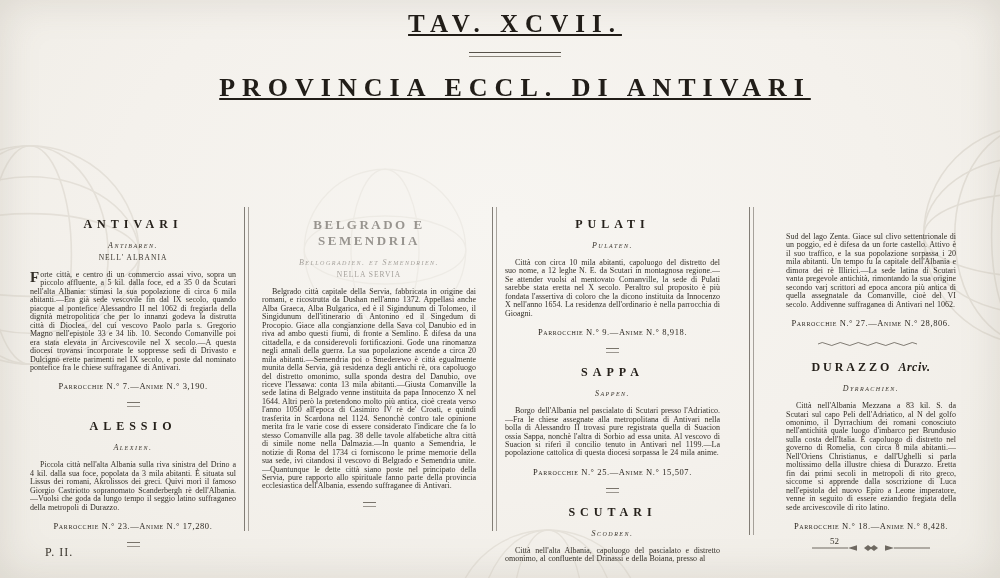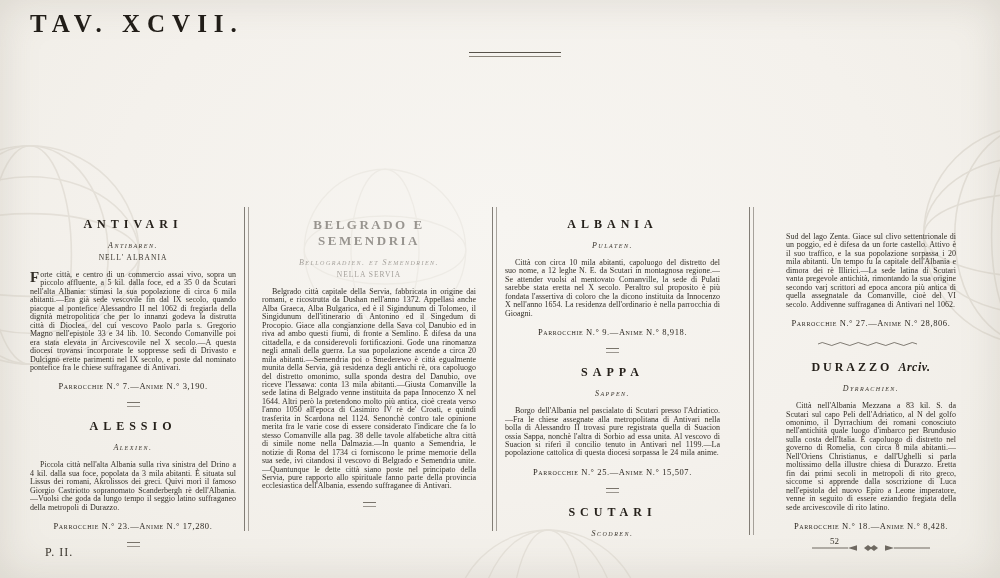--- a/index.html
+++ b/index.html
@@ -3,21 +3,21 @@
 <meta charset="utf-8">
 <style>
   html,body{margin:0;padding:0;}
   body{width:1000px;height:578px;overflow:hidden;
        font-family:"Liberation Serif","DejaVu Serif",serif;
        background:#e9e6e0;}
   #page{position:relative;width:1000px;height:578px;
         background:radial-gradient(ellipse at 50% 38%, #f7f5f1 0%, #f4f1ec 55%, #efece5 100%);
         color:#332e27;box-shadow:inset 0 0 40px rgba(120,110,95,.18);}
   
-  #header{position:absolute;left:30px;top:10px;width:970px;text-align:left;color:#211d18;}
+  #header{position:absolute;left:30px;top:10px;width:970px;text-align:center;color:#211d18;text-decoration:underline;}
   .plate{font-size:25px;font-weight:bold;letter-spacing:7px;}
   .bigtitle{font-size:37px;font-weight:bold;letter-spacing:9px;margin-top:6px;}
   .title-rule{width:92px;height:2.5px;margin:14px auto 0;
               border-top:1px solid #57524a;border-bottom:1px solid #8a847a;}
   .subtitle{font-size:26px;font-weight:bold;letter-spacing:7px;margin-top:16px;}
   
   .col{position:absolute;top:205px;}
   #col1{left:30px;width:206px;}
   #col2{left:262px;width:214px;}
   #col3{left:505px;width:215px;}
@@ -86,20 +86,21 @@
     <g stroke="#bdb6a8" fill="none" stroke-width="1.6">
       <circle cx="100" cy="100" r="95"></circle>
         <ellipse cx="100" cy="100" rx="40" ry="95"></ellipse>
       <ellipse cx="100" cy="100" rx="95" ry="40"></ellipse>
     </g>
   </svg>
 
   <div id="header">
     <div class="plate">TAV. XCVII.</div>
     <div class="title-rule"></div>
+    <div class="subtitle">PROVINCIA ECCL. DI ANTIVARI</div>
   </div>
 
   <div id="vrule1" class="vrule"></div>
   <div id="vrule2" class="vrule"></div>
   <div id="vrule3" class="vrule" style="height:328px"></div>
 
   <div id="col1" class="col">
     <div>
       <div class="sec-head">ANTIVARI</div>
       <div class="latin">Antibaren.</div>
@@ -124,36 +125,37 @@
         <div class="latin">Bellogradien. et Semendrien.</div>
         <div class="region">NELLA SERVIA</div>
       </div>
       <p class="bodytext">Belgrado città capitale della Servia, fabbricata in origine dai romani, e ricostrutta da Dushan nell'anno 1372. Appellasi anche Alba Graeca, Alba Bulgarica, ed è il Sigindunum di Tolomeo, il Singidunum dell'itinerario di Antonino ed il Singedum di Procopio. Giace alla congianzione della Sava col Danubio ed in riva ad ambo questi fiumi, di fronte a Semlino. È difesa da una cittadella, e da considerevoli fortificazioni. Gode una rinomanza negli annali della guerra. La sua popolazione ascende a circa 20 mila abitanti.—Semendria poi o Smederewo è città egualmente munita della Servia, già residenza degli antichi rè, ora capoluogo del distretto omonimo, sulla sponda destra del Danubio, ove riceve l'Iessawa: conta 13 mila abitanti.—Giusta Comanville la sede latina di Belgrado venne instituita da papa Innocenzo X nel 1644. Altri però la pretendono molto più antica, cioè creata verso l'anno 1050 all'epoca di Casimiro IV rè de' Croati, e quindi trasferita in Scardona nel 1124. Senonchè contro tale opinione merita fra le varie cose di essere considerato l'indicare che fa lo stesso Comanville alla pag. 38 delle tavole alfabetiche altra città di simile nome nella Dalmazia.—In quanto a Semendria, le notizie di Roma del 1734 ci forniscono le prime memorie della sua sede, ivi citandosi il vescovo di Belgrado e Semendria unite.—Quantunque le dette città siano poste nel principato della Servia, pure rapporto allo spirituale fanno parte della provincia ecclesiastica dell'Albania, essendo suffraganee di Antivari.</p>
     </div>
     <div class="sep"></div>
   </div>
 
   <div id="col3" class="col">
     <div>
-      <div class="sec-head">ALBANIA</div>
+      <div class="sec-head">PULATI</div>
       <div class="latin">Pulaten.</div>
       <p class="bodytext">Città con circa 10 mila abitanti, capoluogo del distretto del suo nome, a 12 leghe N. E. da Scutari in montagnosa regione.—Se attender vuolsi al mentovato Comanville, la sede di Pulati sarebbe stata eretta nel X secolo. Peraltro sul proposito è più fondata l'assertiva di coloro che la dicono instituita da Innocenzo X nell'anno 1654. La residenza dell'ordinario è nella parrocchia di Gioagni.</p>
       <div class="stats">Parrocchie N.° 9.—Anime N.° 8,918.</div>
     </div>
     <div class="sep"></div>
     <div>
       <div class="sec-head">SAPPA</div>
       <div class="latin">Sappen.</div>
       <p class="bodytext">Borgo dell'Albania nel pascialato di Scutari presso l'Adriatico.—Fra le chiese assegnate alla metropolitana di Antivari nella bolla di Alessandro II trovasi pure registrata quella di Suacion ossia Sappa, nonchè l'altra di Sorbio ad essa unita. Al vescovo di Suacion si riferì il concilio tenuto in Antivari nel 1199.—La popolazione cattolica di questa diocesi sorpassa le 24 mila anime.</p>
       <div class="stats">Parrocchie N.° 25.—Anime N.° 15,507.</div>
     </div>
     <div class="sep"></div>
     <div>
       <div class="sec-head">SCUTARI</div>
       <div class="latin">Scodren.</div>
+      <p class="bodytext">Città nell'alta Albania, capoluogo del pascialato e distretto omonimo, al confluente del Drinassi e della Boiana, presso al</p>
     </div>
   </div>
 
   <div id="col4" class="col">
     <div>
       <p class="bodytext no-indent">Sud del lago Zenta. Giace sul clivo settentrionale di un poggio, ed è difesa da un forte castello. Attivo è il suo traffico, e la sua popolazione sorpassa i 20 mila abitanti. Un tempo fu la capitale dell'Albania e dimora dei rè Illirici.—La sede latina di Scutari vanta pregevole antichità, rimontando la sua origine secondo varj scrittori ad epoca ancora più antica di quella assegnatale da Comanville, cioè del VI secolo. Addivenne suffraganea di Antivari nel 1062.</p>
       <div class="stats">Parrocchie N.° 27.—Anime N.° 28,806.</div>
     </div>
     <svg class="orn" width="110" height="6" viewBox="0 0 110 6">
       <path d="M2 3 q4 -3 9 0 t9 0 t9 0 t9 0 t9 0 t9 0 t9 0 t9 0 t9 0 t9 0 t9 0" stroke="#5a544b" stroke-width="1" fill="none" opacity=".75"></path>

